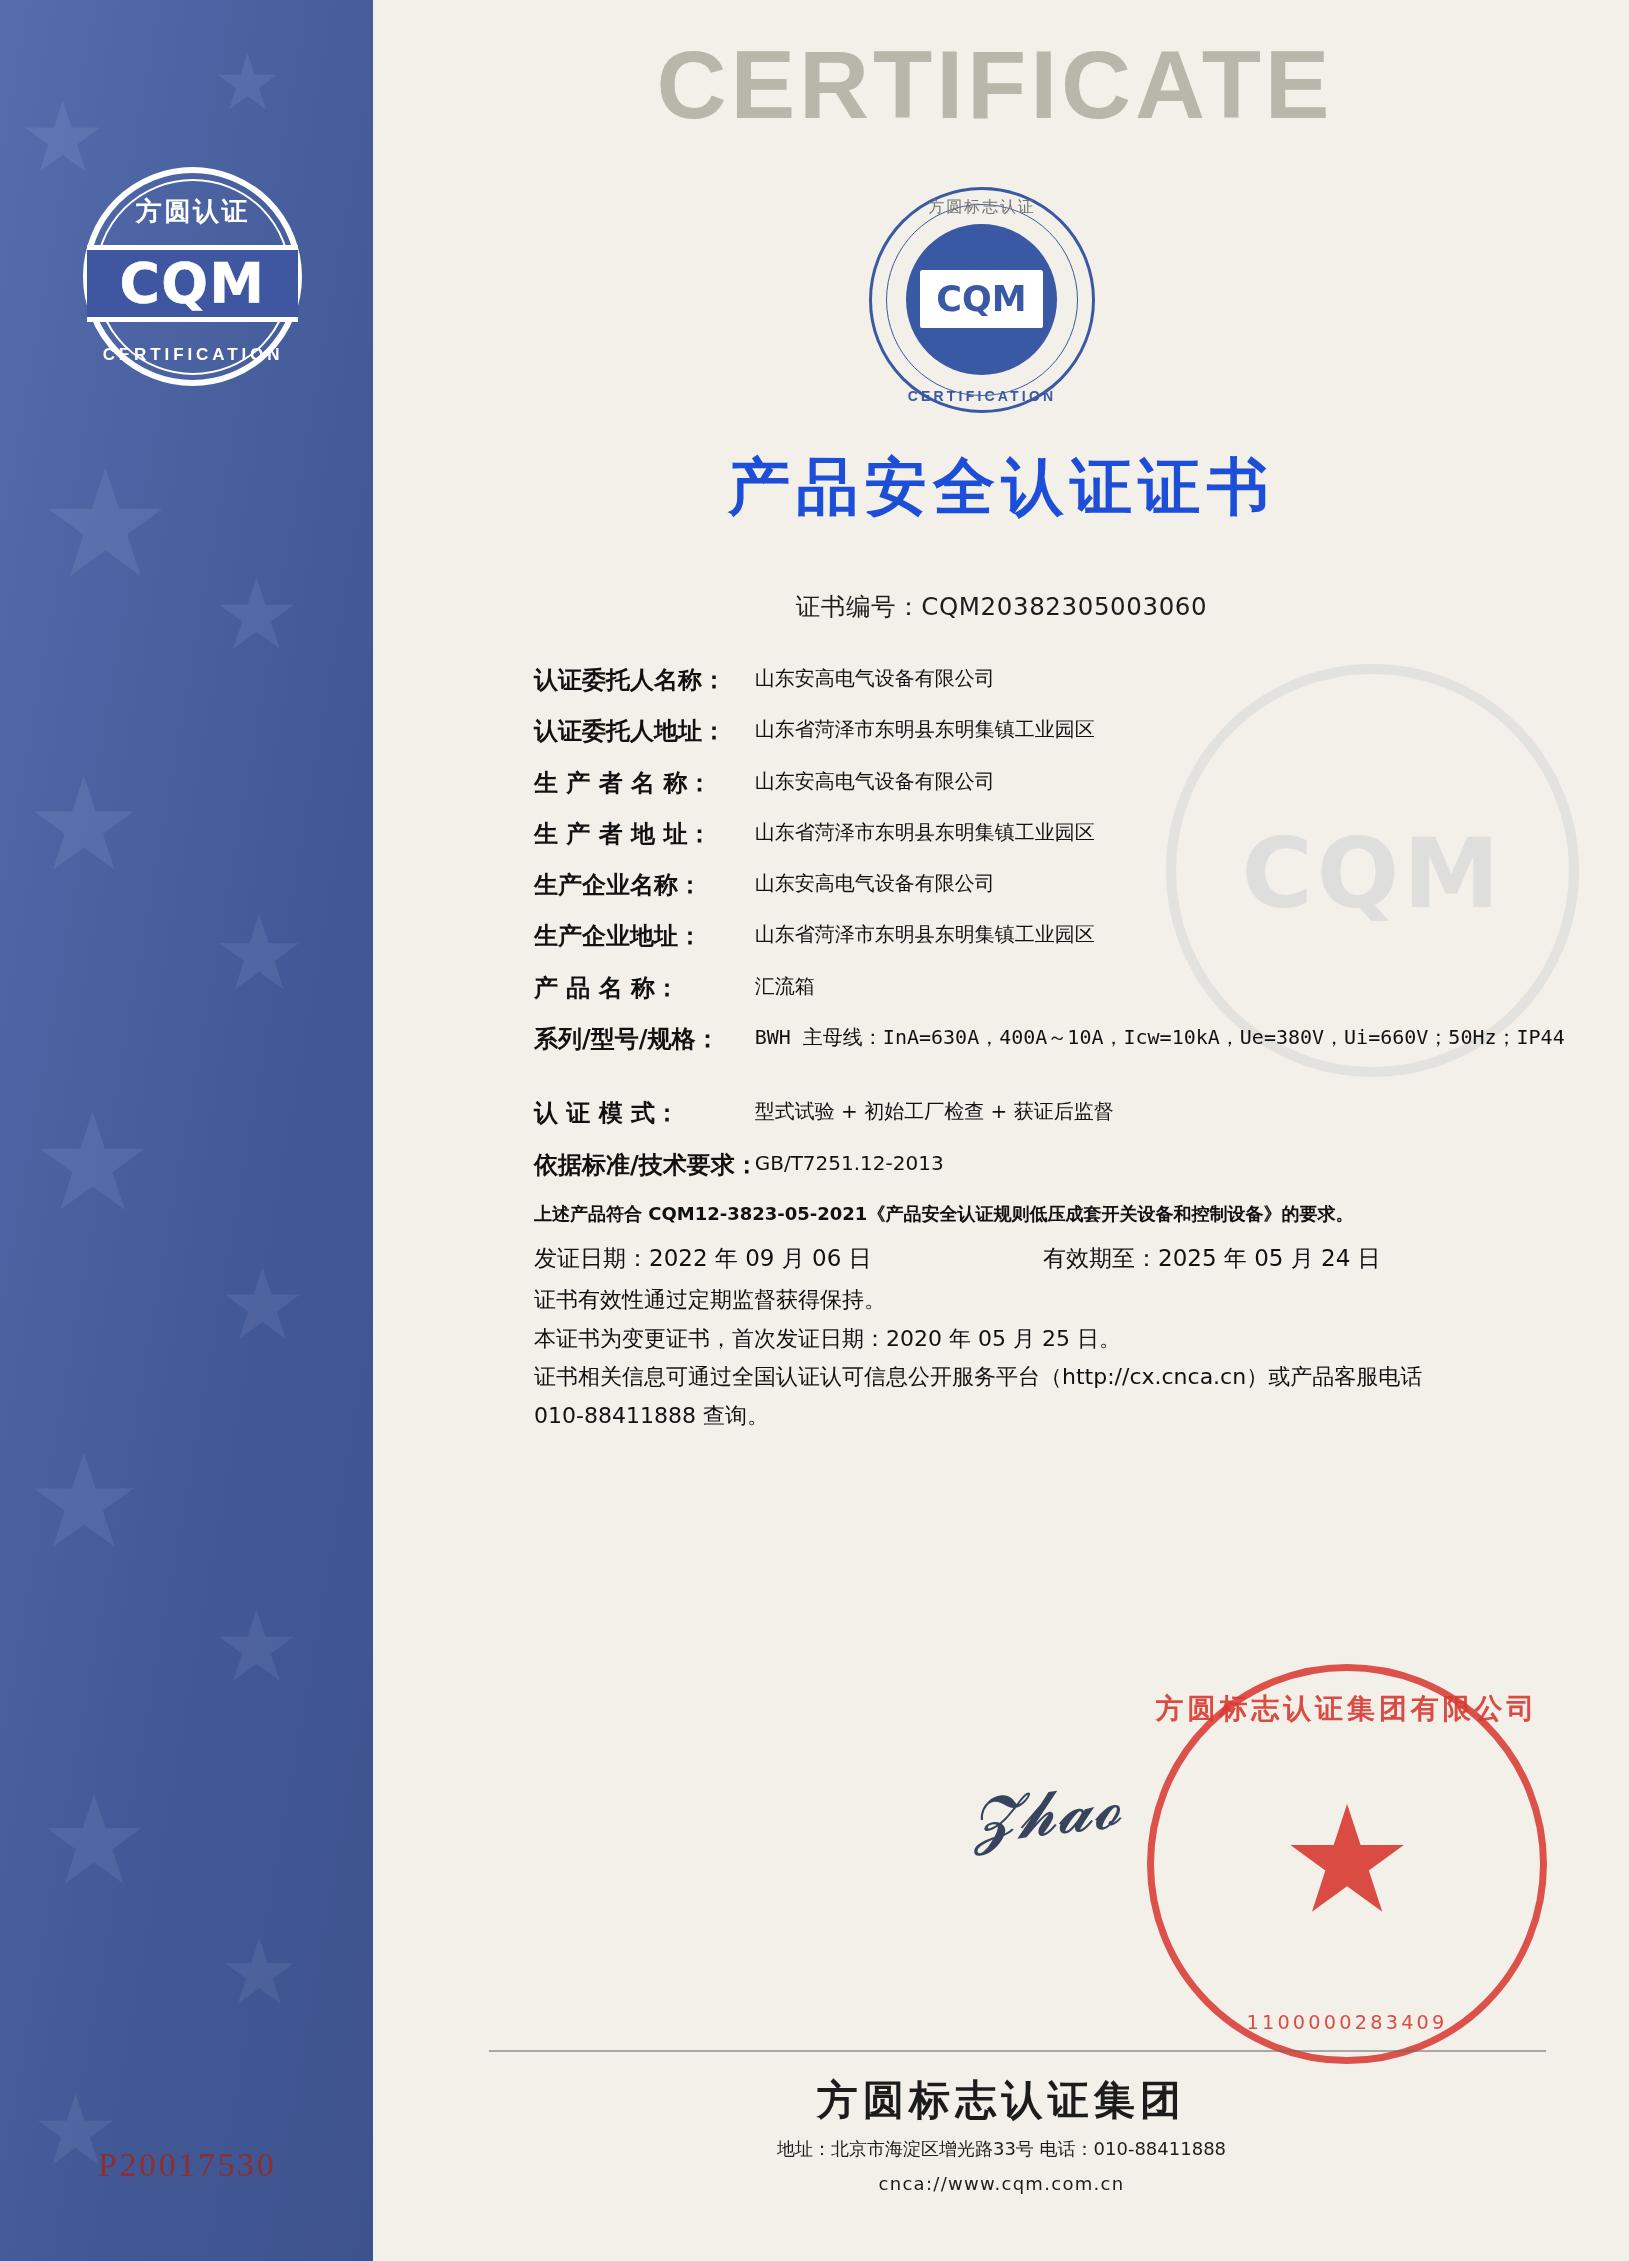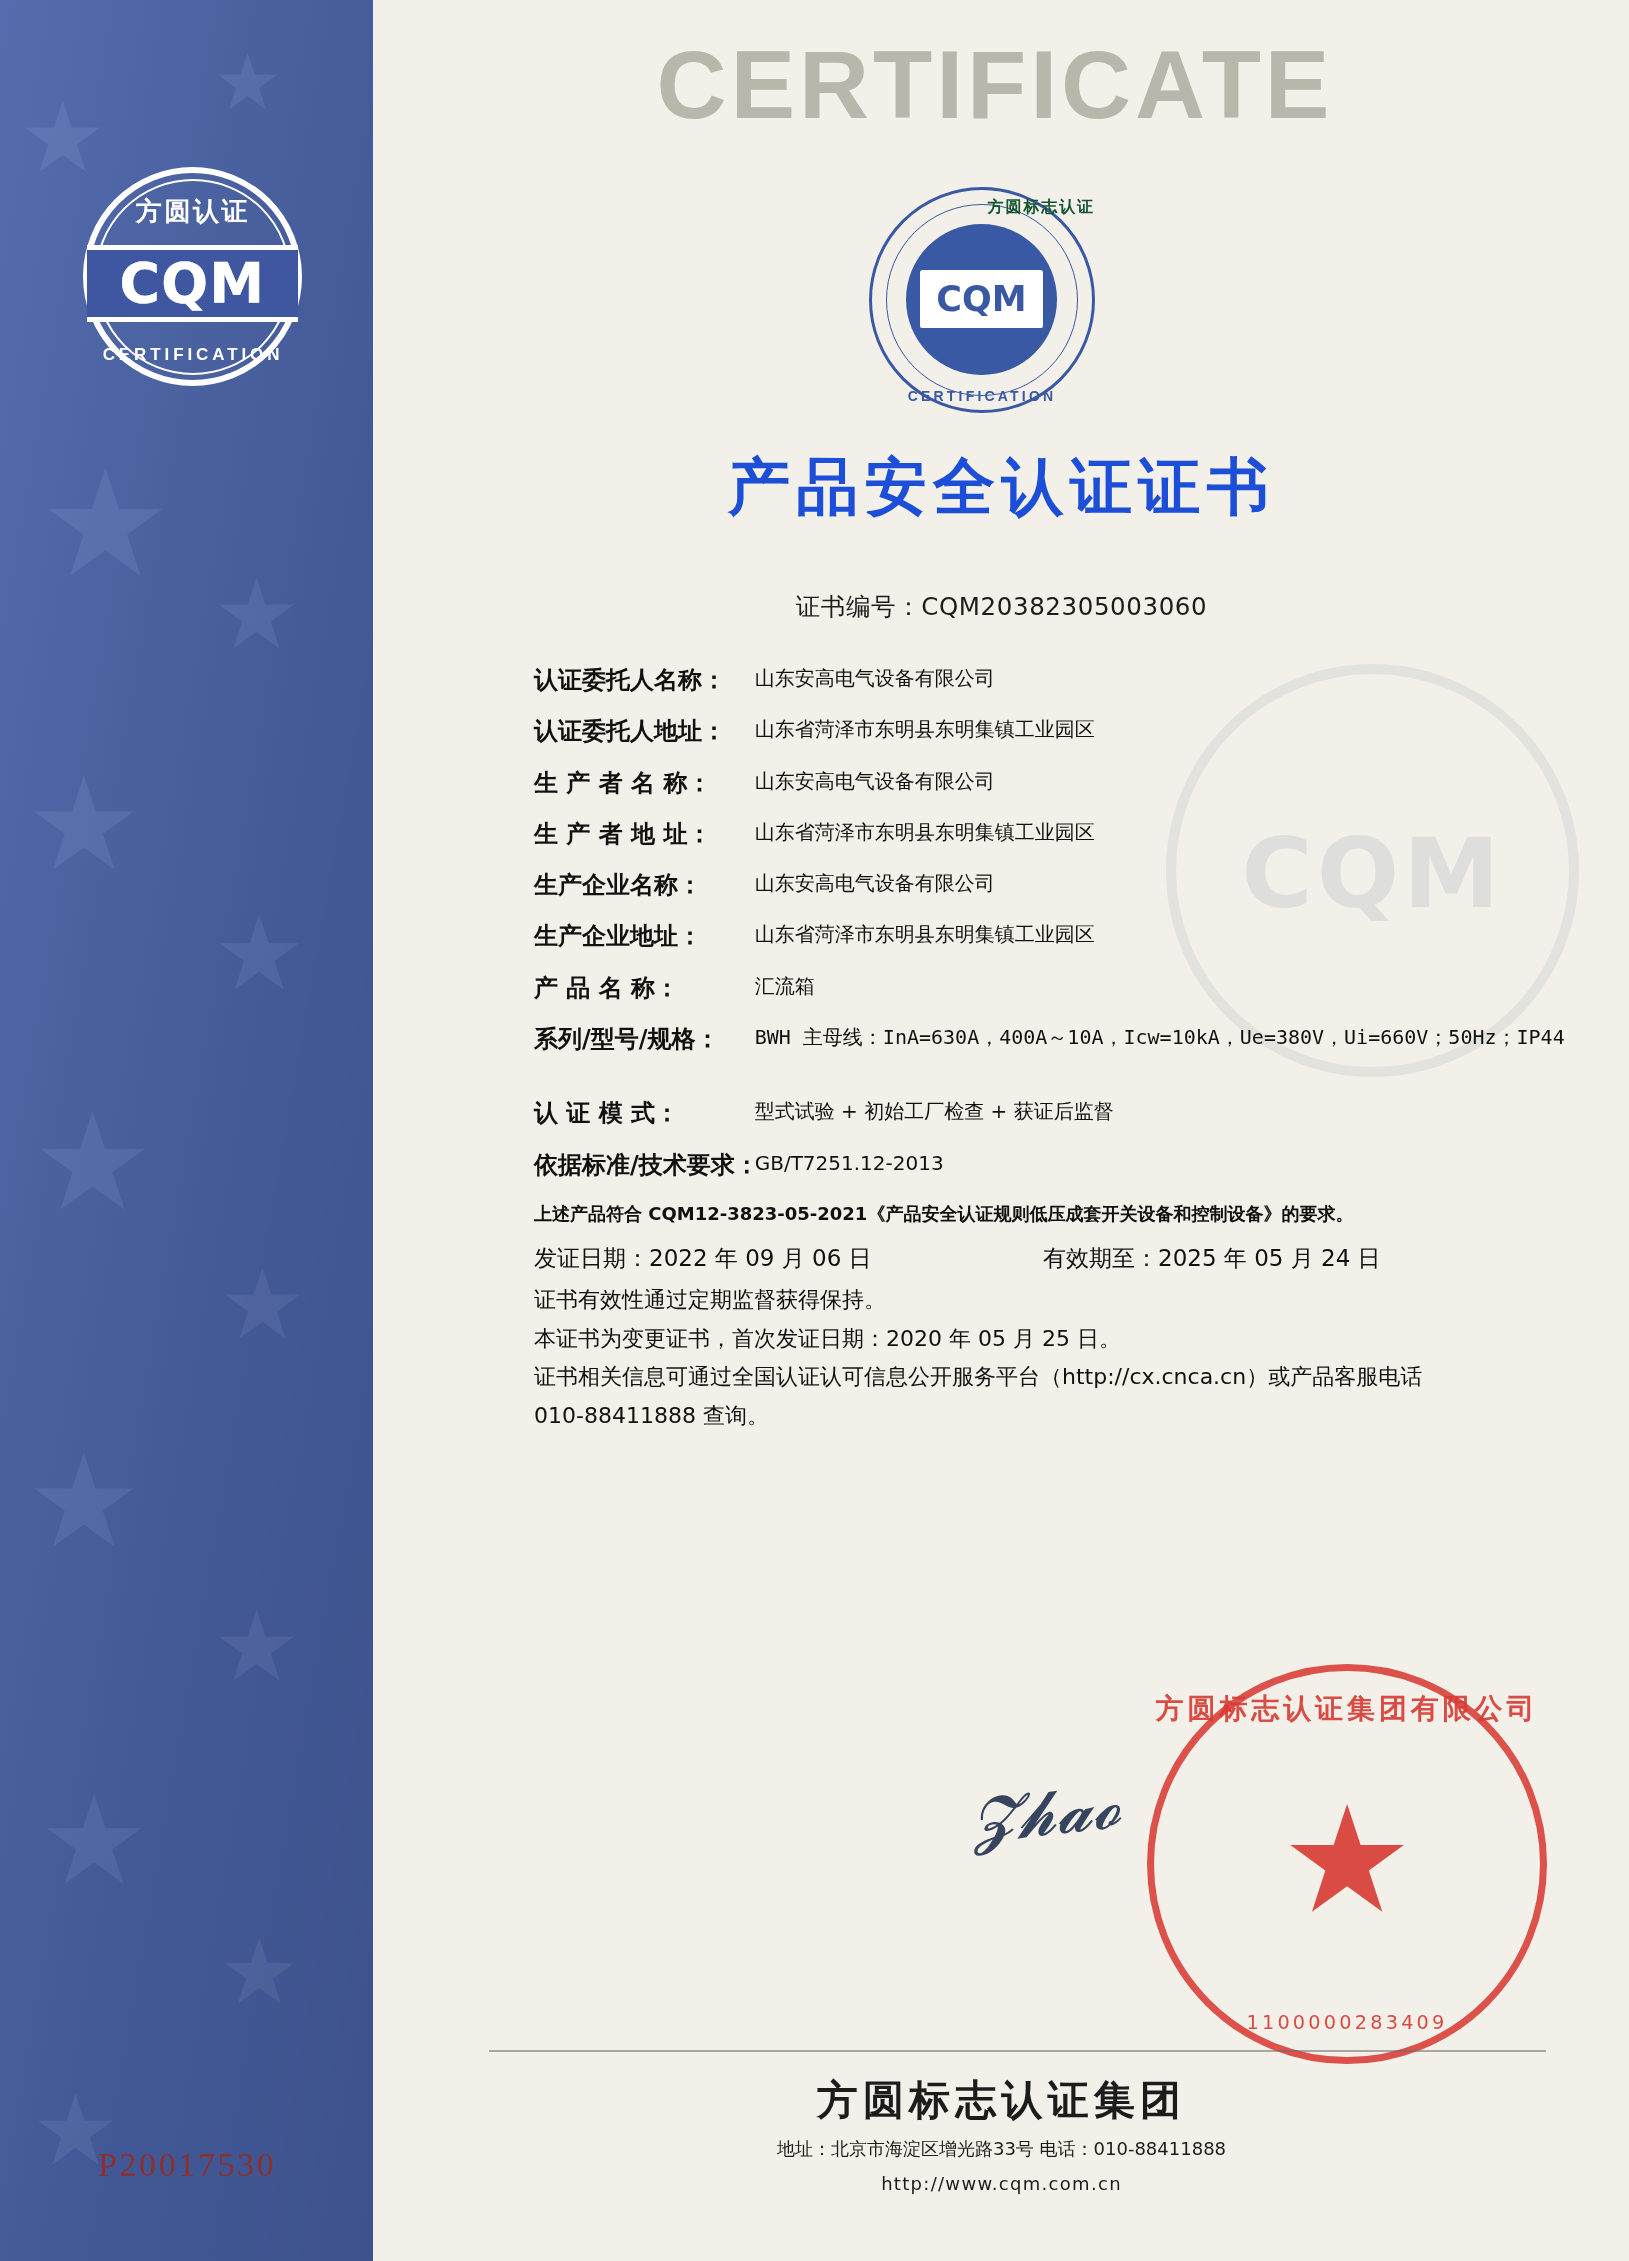--- a/index.html
+++ b/index.html
@@ -191,25 +191,25 @@
     text-align: center;
     color: #3a59a5;
     font-family: "DejaVu Sans", sans-serif;
     font-weight: bold;
     font-size: 35px;
   }
   .round-logo .ring-top-text {
     position: absolute;
     left: 0; top: 10.3px;
     width: 226px;
-    text-align: right;
-    color: #14532d;
+    text-align: center;
+    color: #737373;
     font-size: 16px;
     letter-spacing: 1.9px;
-    font-weight: bold;
+    font-weight: normal;
     font-family: "DejaVu Sans", sans-serif;
   }
   .round-logo .ring-bottom-text {
     position: absolute;
     left: 0; bottom: 9px;
     width: 226px;
     text-align: center;
     color: #3a59a5;
     font-size: 14px;
     letter-spacing: 3.2px;
@@ -555,16 +555,16 @@
     <div class="stamp">
       <div class="stamp-ring"></div>
       <div class="stamp-top">方圆标志认证集团有限公司</div>
       <div class="stamp-star">★</div>
       <div class="stamp-bottom">1100000283409</div>
     </div>
 
     <div class="footer-rule"></div>
     <div class="footer-org">方圆标志认证集团</div>
     <div class="footer-addr">地址：北京市海淀区增光路33号    电话：010-88411888</div>
-    <div class="footer-url">http://www.cqm.com.cn</div>
+    <div class="footer-url">cnca://www.cqm.com.cn</div>
   </div>
 </div>
 
 
 </body></html>

